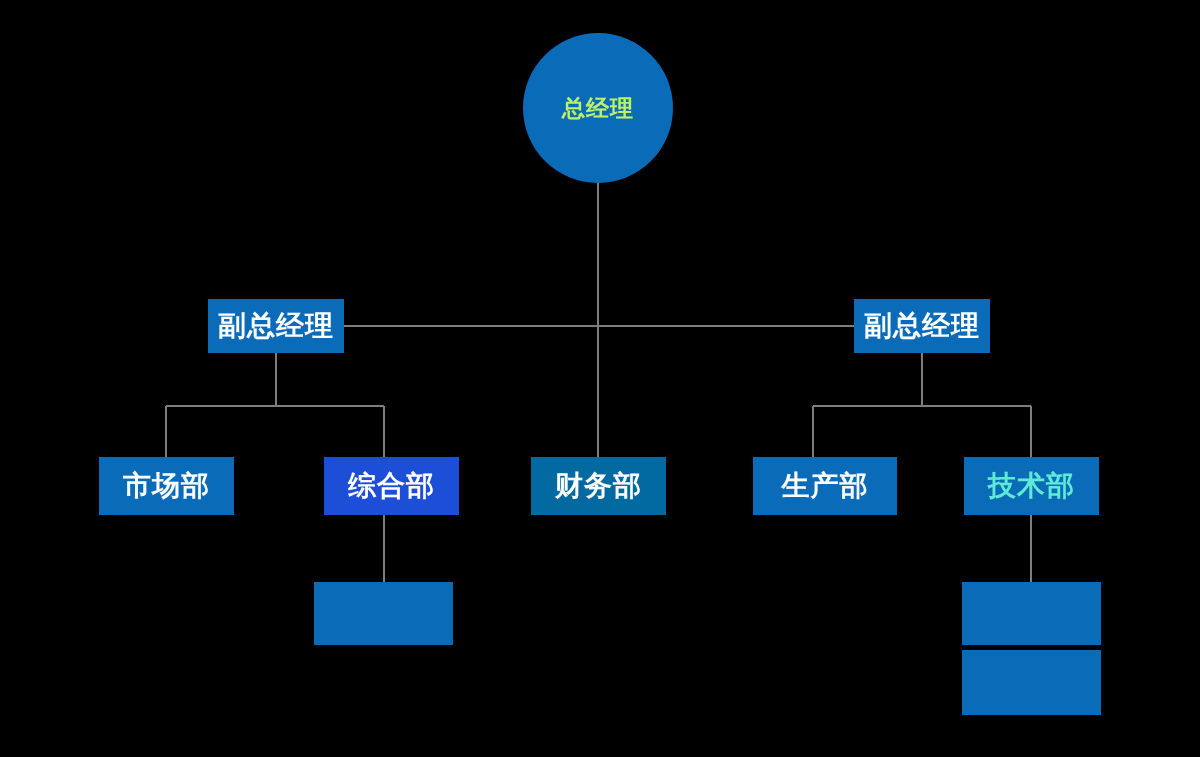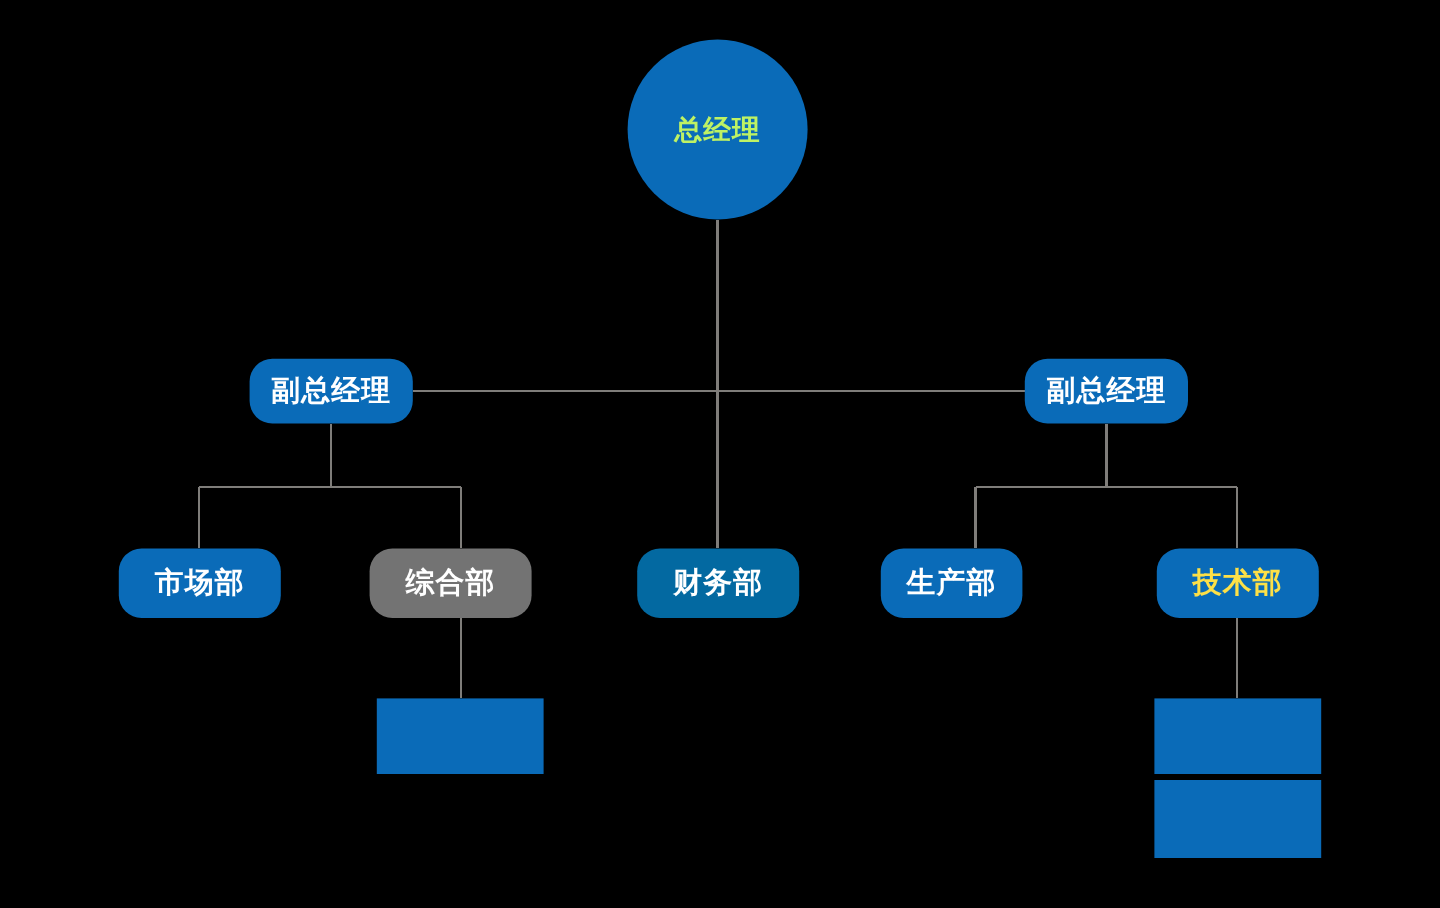--- a/index.html
+++ b/index.html
@@ -36,22 +36,21 @@
     font-weight: bold;
     letter-spacing: 1px;
     line-height: 1;
     white-space: nowrap;
   }
   .node-root {
     border-radius: 50%;
     font-size: 23px;
   }
   .node-box {
-    font-size: 24px;
-    border-radius: 19px;
+    font-size: 28px;
   }
   .node-empty {
     font-size: 22px;
   }
   .node-label {
     display: block;
     pointer-events: none;
   }
 </style>
 </head>
@@ -82,30 +81,30 @@
       </div>
       <div class="node node-box" style="left: 208px; top: 299px; width: 136px; height: 54px; background: rgb(10, 107, 184); color: rgb(255, 255, 255);">
         <span class="node-label">副总经理</span>
       </div>
       <div class="node node-box" style="left: 854px; top: 299px; width: 136px; height: 54px; background: rgb(10, 107, 184); color: rgb(255, 255, 255);">
         <span class="node-label">副总经理</span>
       </div>
       <div class="node node-box" style="left: 99px; top: 457px; width: 135px; height: 58px; background: rgb(10, 107, 184); color: rgb(255, 255, 255);">
         <span class="node-label">市场部</span>
       </div>
-      <div class="node node-box" style="left: 308px; top: 457px; width: 135px; height: 58px; background: #737373; color: rgb(255, 255, 255);">
+      <div class="node node-box" style="left: 324px; top: 457px; width: 135px; height: 58px; background: #1d4ed8; color: rgb(255, 255, 255);">
         <span class="node-label">综合部</span>
       </div>
       <div class="node node-box" style="left: 531px; top: 457px; width: 135px; height: 58px; background: #0369a1; color: rgb(255, 255, 255);">
         <span class="node-label">财务部</span>
       </div>
-      <div class="node node-box" style="left: 734px; top: 457px; width: 118px; height: 58px; background: rgb(10, 107, 184); color: rgb(255, 255, 255);">
+      <div class="node node-box" style="left: 753px; top: 457px; width: 144px; height: 58px; background: rgb(10, 107, 184); color: rgb(255, 255, 255);">
         <span class="node-label">生产部</span>
       </div>
-      <div class="node node-box" style="left: 964px; top: 457px; width: 135px; height: 58px; background: rgb(10, 107, 184); color: #fde047;">
+      <div class="node node-box" style="left: 964px; top: 457px; width: 135px; height: 58px; background: rgb(10, 107, 184); color: #5eead4;">
         <span class="node-label">技术部</span>
       </div>
       <div class="node node-empty" style="left: 314px; top: 582px; width: 139px; height: 63px; background: rgb(10, 107, 184); color: rgb(255, 255, 255);">
         <span class="node-label"></span>
       </div>
       <div class="node node-empty" style="left: 962px; top: 582px; width: 139px; height: 63px; background: rgb(10, 107, 184); color: rgb(255, 255, 255);">
         <span class="node-label"></span>
       </div>
       <div class="node node-empty" style="left: 962px; top: 650px; width: 139px; height: 65px; background: rgb(10, 107, 184); color: rgb(255, 255, 255);">
         <span class="node-label"></span>

